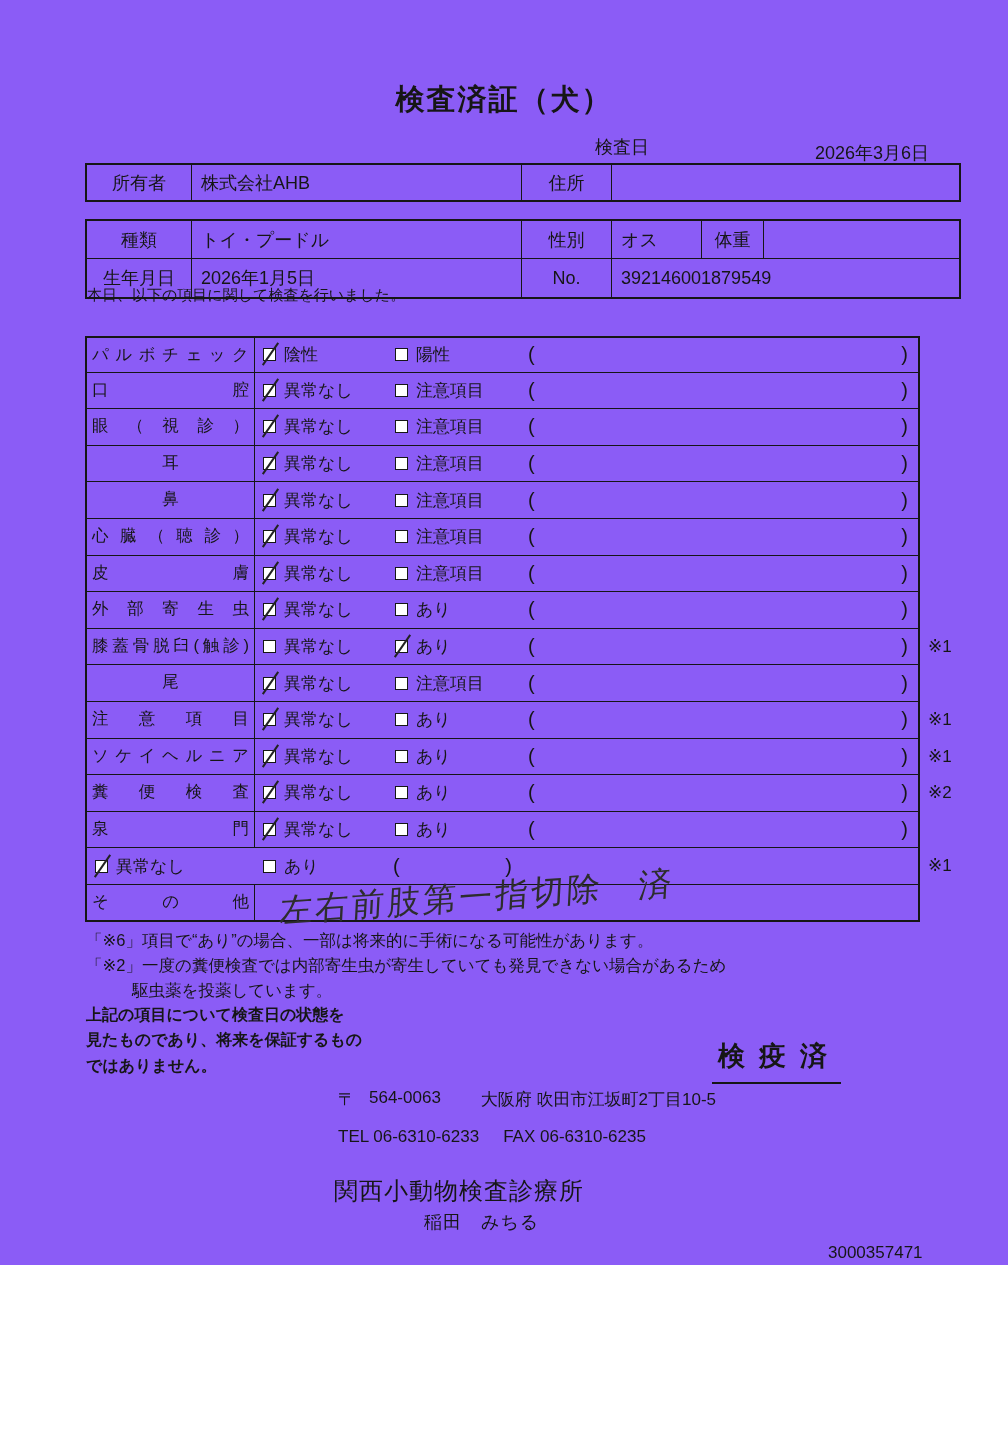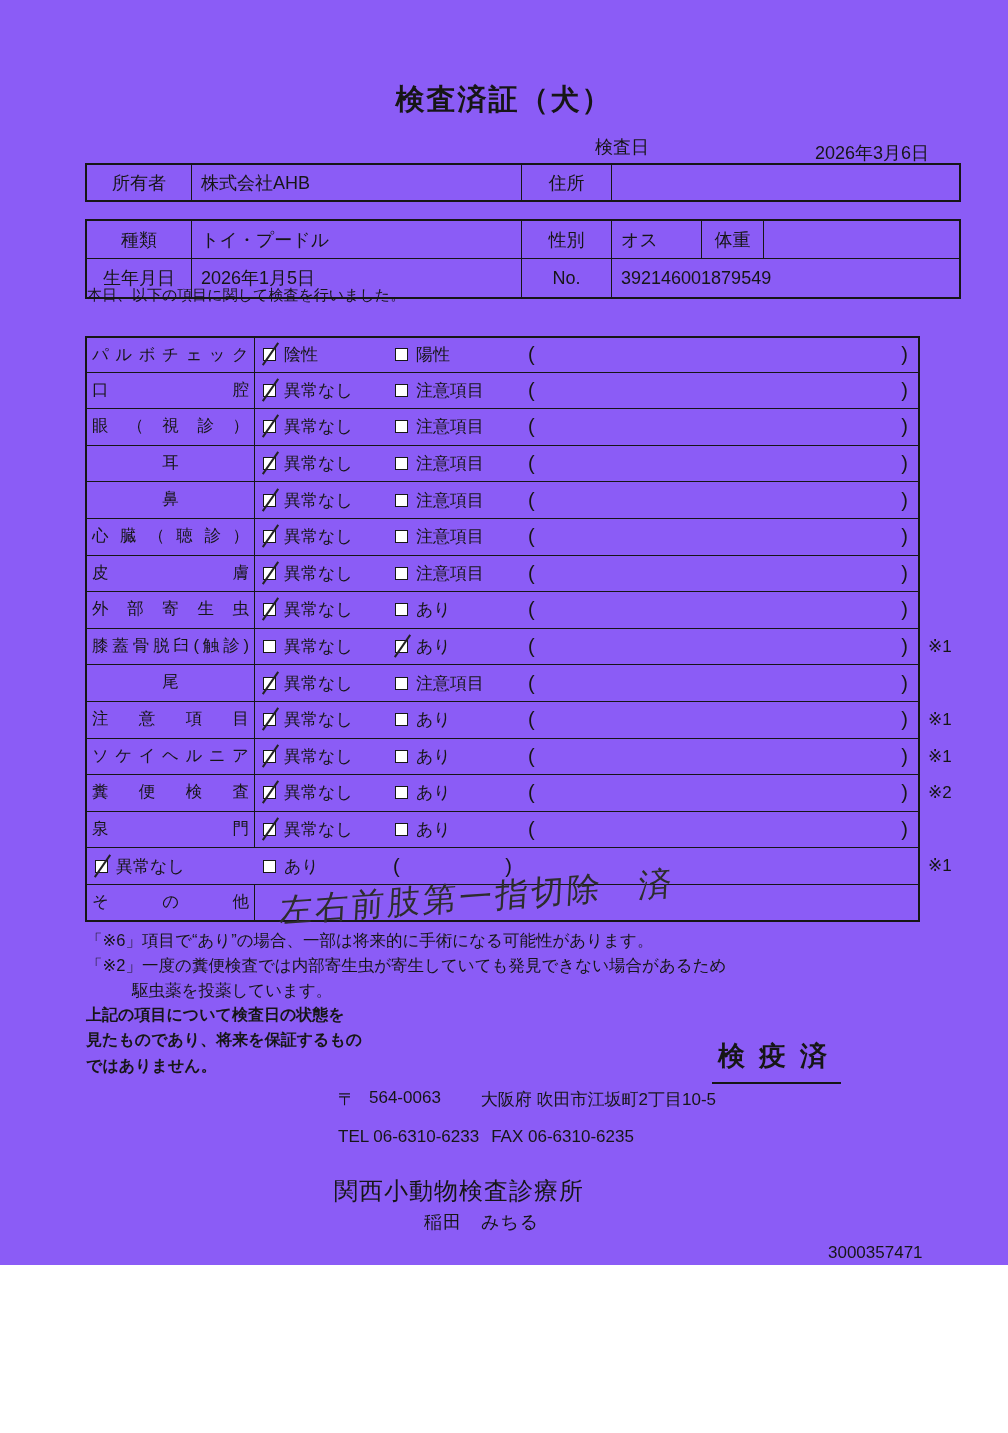--- a/index.html
+++ b/index.html
@@ -56,21 +56,21 @@
   .note-indent { padding-left:46px; }
 
   
   #statement { top:1002px; left:86px; font-size:16px; font-weight:bold; line-height:1.58; }
   #stamp { top:1038px; left:712px; font-size:27px; font-weight:bold; letter-spacing:14px;
            padding:0 0 8px 6px; border-bottom:2.5px solid #161616; }
 
   
   #addr-line { top:1088px; left:338px; font-size:17px; display:flex; gap:14px; }
   #addr-line .addr-val { margin-left:26px; }
-  #tel-line { top:1127px; left:338px; font-size:17px; display:flex; gap:12px; }
+  #tel-line { top:1127px; left:338px; font-size:17px; display:flex; gap:24px; }
   #clinic-name { top:1175px; left:334px; font-size:24px; letter-spacing:1px; }
   #vet-name { top:1210px; left:424px; font-size:18px; letter-spacing:1px; }
   #serial { top:1243px; left:828px; font-size:17px; }
 </style>
 </head>
 <body>
 
 <div class="page">
 
   <h1 class="abs title">検査済証（犬）</h1>

